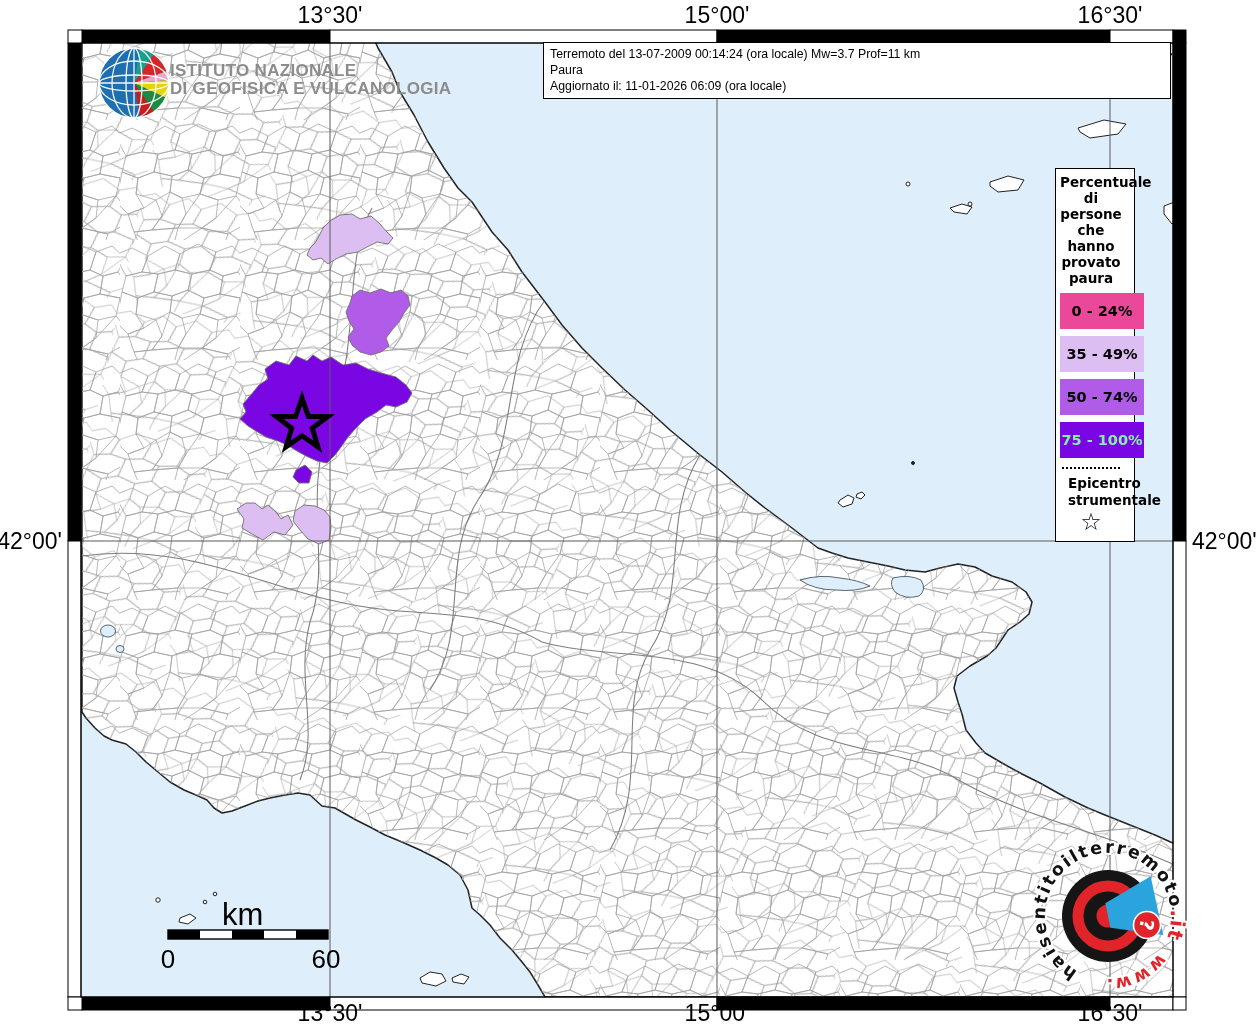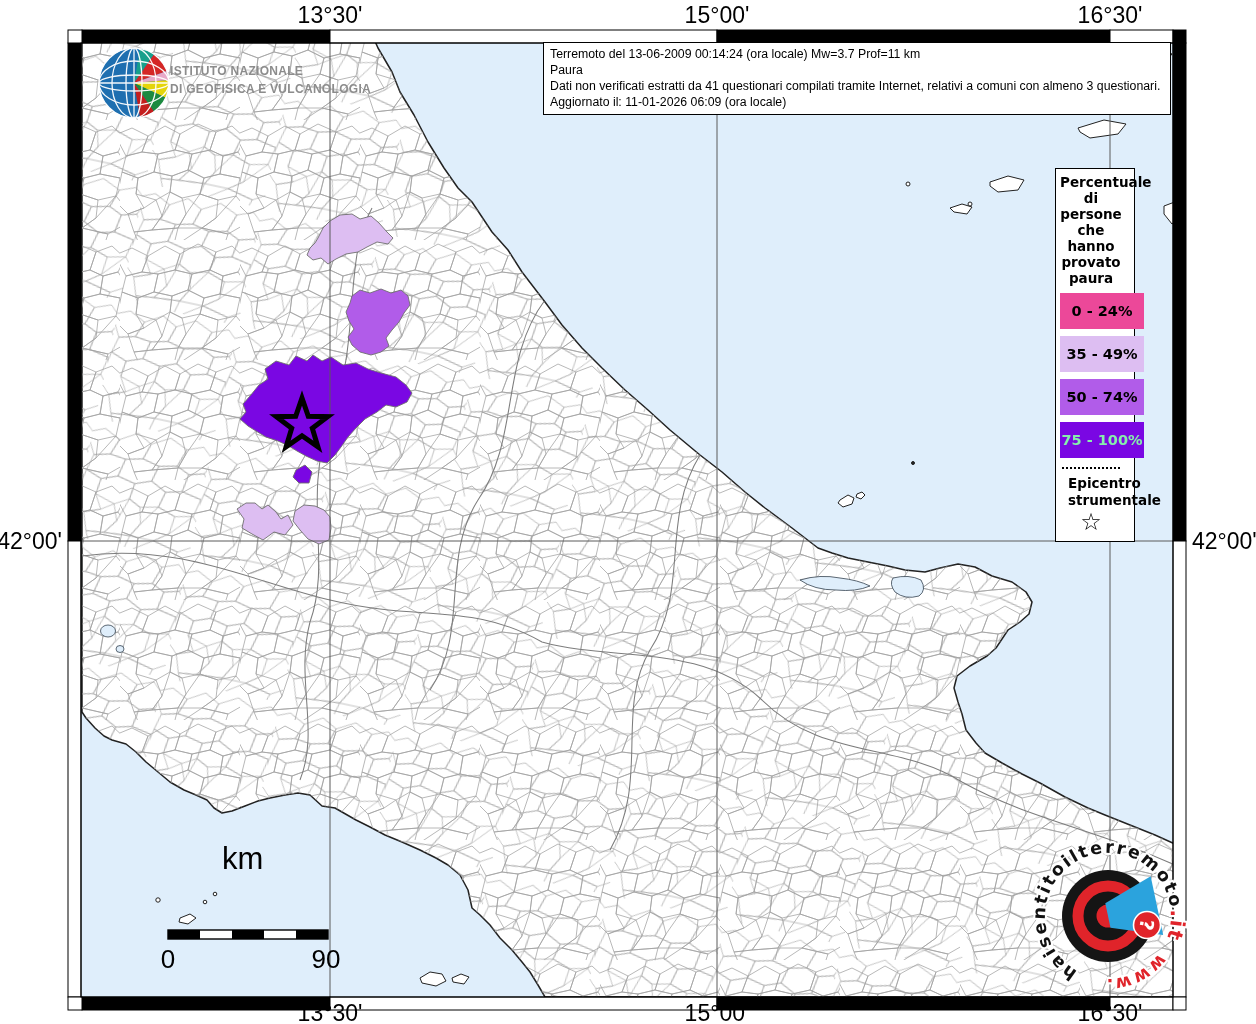--- a/index.html
+++ b/index.html
@@ -19,24 +19,24 @@
   .legend{left:1055px;top:168px;width:80px;background:#fff;border:1.6px solid #000;
           z-index:25;text-align:center;font-family:"DejaVu Sans",sans-serif;
           padding:5px 12px 6px 4px;box-sizing:border-box;}
   .legend-title div{font-weight:bold;font-size:13.5px;line-height:16px;}
   .swatch{width:84px;height:36px;margin:7px auto 0 auto;display:flex;align-items:center;
           justify-content:center;font-weight:bold;font-size:14.5px;}
   .legend-sep{border-top:2px dotted #000;margin:9px 2px 6px 2px;}
   .epi-label div{font-weight:bold;font-size:13.5px;line-height:17px;margin-left:8px;}
   .epi-star{font-size:24px;line-height:26px;}
   
-  .ingv-text{left:170px;top:62px;font-weight:bold;font-size:12px;line-height:18px;
+  .ingv-text{left:170px;top:62px;font-weight:bold;font-size:17px;line-height:18px;
              color:#8c8c8c;letter-spacing:.3px;z-index:20;}
   
-  .sb-km{left:222px;top:841px;font-size:31px;z-index:20;}
+  .sb-km{left:222px;top:897px;font-size:31px;z-index:20;}
   .sb-num{font-size:26px;z-index:20;}
 </style>
 </head>
 <body>
 
 <div class="stage">
 
   <svg class="abs" width="1256" height="1024" viewBox="0 0 1256 1024" style="left:0;top:0;">
     <defs>
       <pattern id="muni" width="120" height="120" patternUnits="userSpaceOnUse">
@@ -216,23 +216,22 @@
   <div class="abs coord center" style="left:1110px;top:1000px;">16°30'</div>
   <div class="abs coord vcenter" style="right:1194px;top:541px;">42°00'</div>
   <div class="abs coord vcenter" style="left:1192px;top:541px;">42°00'</div>
 
   <div class="abs ingv-text">
     <div>ISTITUTO NAZIONALE</div>
     <div>DI GEOFISICA E VULCANOLOGIA</div>
   </div>
 
   <div class="abs info-box">
-    <div>Terremoto del 13-06-2009 00:14:24 (ora locale) Mw=3.7 Prof=11 km</div>
+    <div>Terremoto del 13-07-2009 00:14:24 (ora locale) Mw=3.7 Prof=11 km</div>
     <div>Paura</div>
-    <div>Dati non verificati estratti da 41 questionari compilati tramite Internet, relativi a comuni con almeno 3 questionari.</div>
     <div>Aggiornato il: 11-01-2026 06:09 (ora locale)</div>
   </div>
 
   <div class="abs legend">
     <div class="legend-title">
       <div>Percentuale</div>
       <div>di persone</div>
       <div>che hanno</div>
       <div>provato</div>
       <div>paura</div>
@@ -244,15 +243,15 @@
     <div class="legend-sep"></div>
     <div class="epi-label">
       <div>Epicentro</div>
       <div>strumentale</div>
     </div>
     <div class="epi-star">☆</div>
   </div>
 
   <div class="abs sb-km">km</div>
   <div class="abs sb-num coord center" style="left:168px;top:944px;">0</div>
-  <div class="abs sb-num coord center" style="left:326px;top:944px;">90</div>
+  <div class="abs sb-num coord center" style="left:326px;top:944px;">60</div>
 
 </div>
 
 </body></html>

